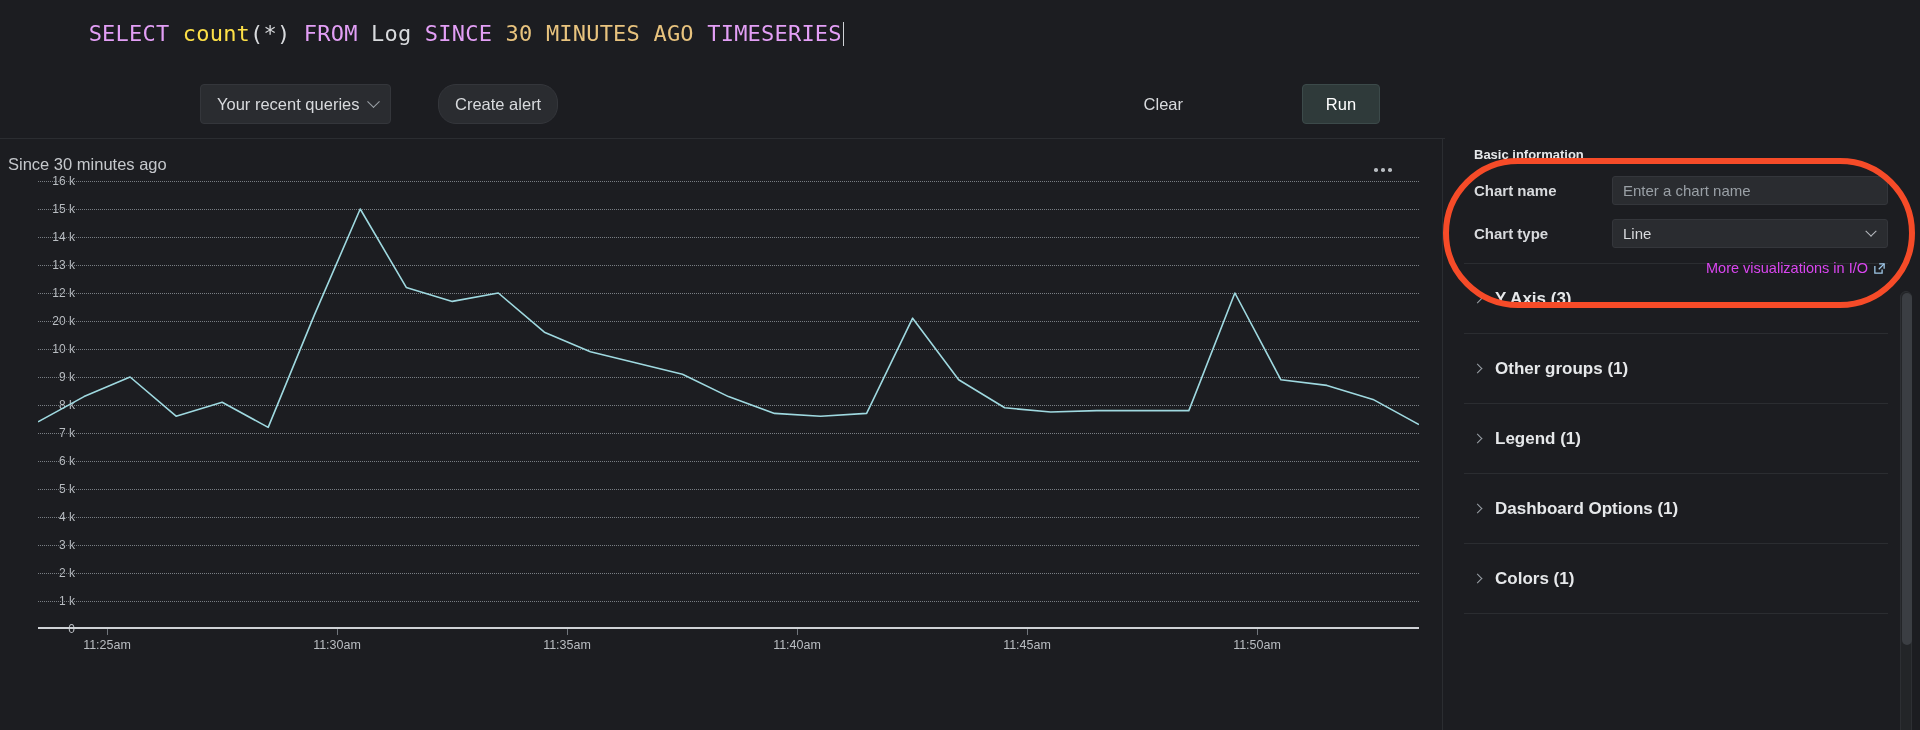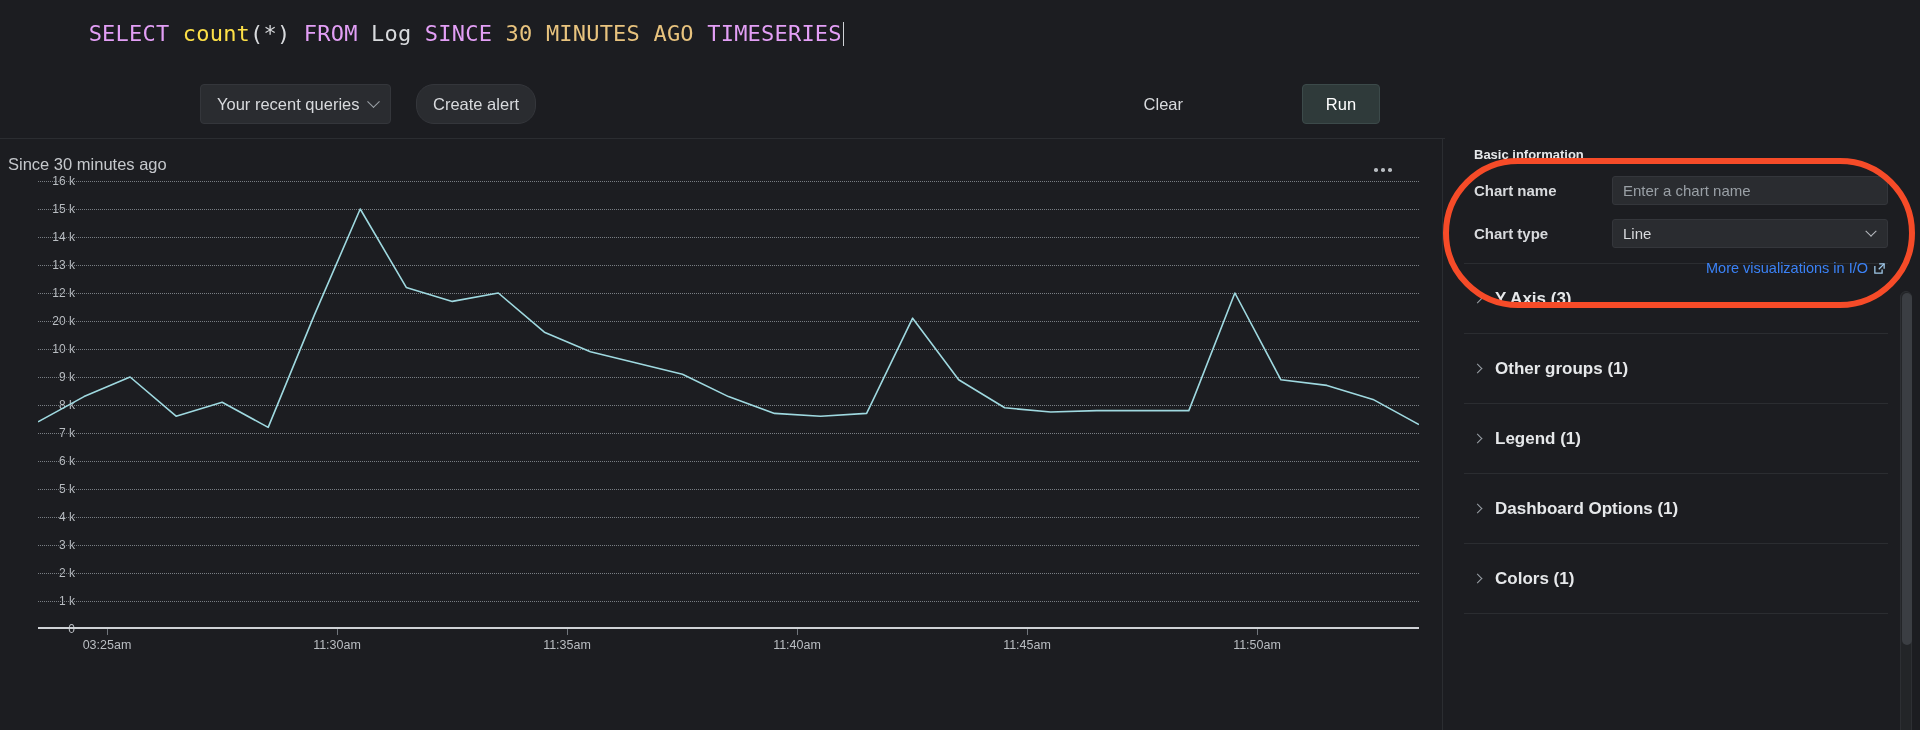--- a/index.html
+++ b/index.html
@@ -41,21 +41,21 @@
   }
   .btn {
     position: absolute; top: 17px; height: 40px;
     background: #2a2c30; border: 1px solid #34363b; border-radius: 4px;
     color: #d8dadd; font-size: 16.5px;
     display: flex; align-items: center; justify-content: center;
     padding: 0 16px; cursor: pointer; white-space: nowrap;
   }
   #btn-add { left: 10px; }
   #btn-recent { left: 200px; padding-right: 12px; }
-  #btn-alert { left: 416px; border-radius: 18px; }
+  #btn-alert { left: 438px; border-radius: 18px; }
   .chev-down {
     display: inline-block; margin-left: 10px; width: 9px; height: 9px;
     border-right: 1.7px solid #9aa0a6; border-bottom: 1.7px solid #9aa0a6;
     transform: rotate(45deg) translate(-2px,-2px);
   }
   .btn-text-only {
     position: absolute; top: 17px; height: 40px; right: 248px;
     background: transparent; border: none; color: #d8dadd; font-size: 16.5px;
     display: flex; align-items: center; padding: 0 14px; cursor: pointer;
   }
@@ -129,21 +129,21 @@
     position: relative;
   }
   .field.select { color: #d8dadd; cursor: pointer; }
   .sel-chev {
     position: absolute; right: 12px; width: 8px; height: 8px;
     border-right: 1.6px solid #b6babf; border-bottom: 1.6px solid #b6babf;
     transform: rotate(45deg) translate(-2px,-2px);
   }
   .more-link {
     margin-top: 12px; margin-right: 2px; text-align: right;
-    color: #3b82f6; font-size: 14.5px; cursor: pointer;
+    color: #d946ef; font-size: 14.5px; cursor: pointer;
     display: flex; justify-content: flex-end; align-items: center; gap: 5px;
   }
   .ext-icon { display: inline-block; width: 13px; height: 13px; }
 
   .acc {
     position: absolute; left: 20px; width: 424px; height: 70px;
     border-bottom: 1px solid #2b2d31;
     display: flex; align-items: center; gap: 14px; cursor: pointer;
   }
   .acc-chev {
@@ -246,21 +246,21 @@
           </div>
         <svg class="series-svg" id="series-svg" viewBox="0 0 1000 448" preserveAspectRatio="none">
             <polyline points="0.00,240.80 33.33,215.60 66.67,196.00 100.00,235.20 133.33,221.20 166.67,246.40 200.00,134.40 233.33,28.00 266.67,106.40 300.00,120.40 333.33,112.00 366.67,151.20 400.00,170.80 433.33,182.00 466.67,193.20 500.00,215.60 533.33,232.40 566.67,235.20 600.00,232.40 633.33,137.20 666.67,198.80 700.00,226.80 733.33,231.00 766.67,229.60 800.00,229.60 833.33,229.60 866.67,112.00 900.00,198.80 933.33,204.40 966.67,218.40 1000.00,243.60" fill="none" stroke="#9fd9e0" stroke-width="1.6" vector-effect="non-scaling-stroke" stroke-linejoin="round"></polyline>
           </svg>
         <div class="axis-base"></div>
       </div>
     </div>
 
     <div class="xaxis" id="xaxis">
         <div class="xtick" style="left: 5%;"></div>
-        <div class="xlabel" style="left: 5%;">03:25am</div>
+        <div class="xlabel" style="left: 5%;">11:25am</div>
         <div class="xtick" style="left: 21.6667%;"></div>
         <div class="xlabel" style="left: 21.6667%;">11:30am</div>
         <div class="xtick" style="left: 38.3333%;"></div>
         <div class="xlabel" style="left: 38.3333%;">11:35am</div>
         <div class="xtick" style="left: 55%;"></div>
         <div class="xlabel" style="left: 55%;">11:40am</div>
         <div class="xtick" style="left: 71.6667%;"></div>
         <div class="xlabel" style="left: 71.6667%;">11:45am</div>
         <div class="xtick" style="left: 88.3333%;"></div>
         <div class="xlabel" style="left: 88.3333%;">11:50am</div>

